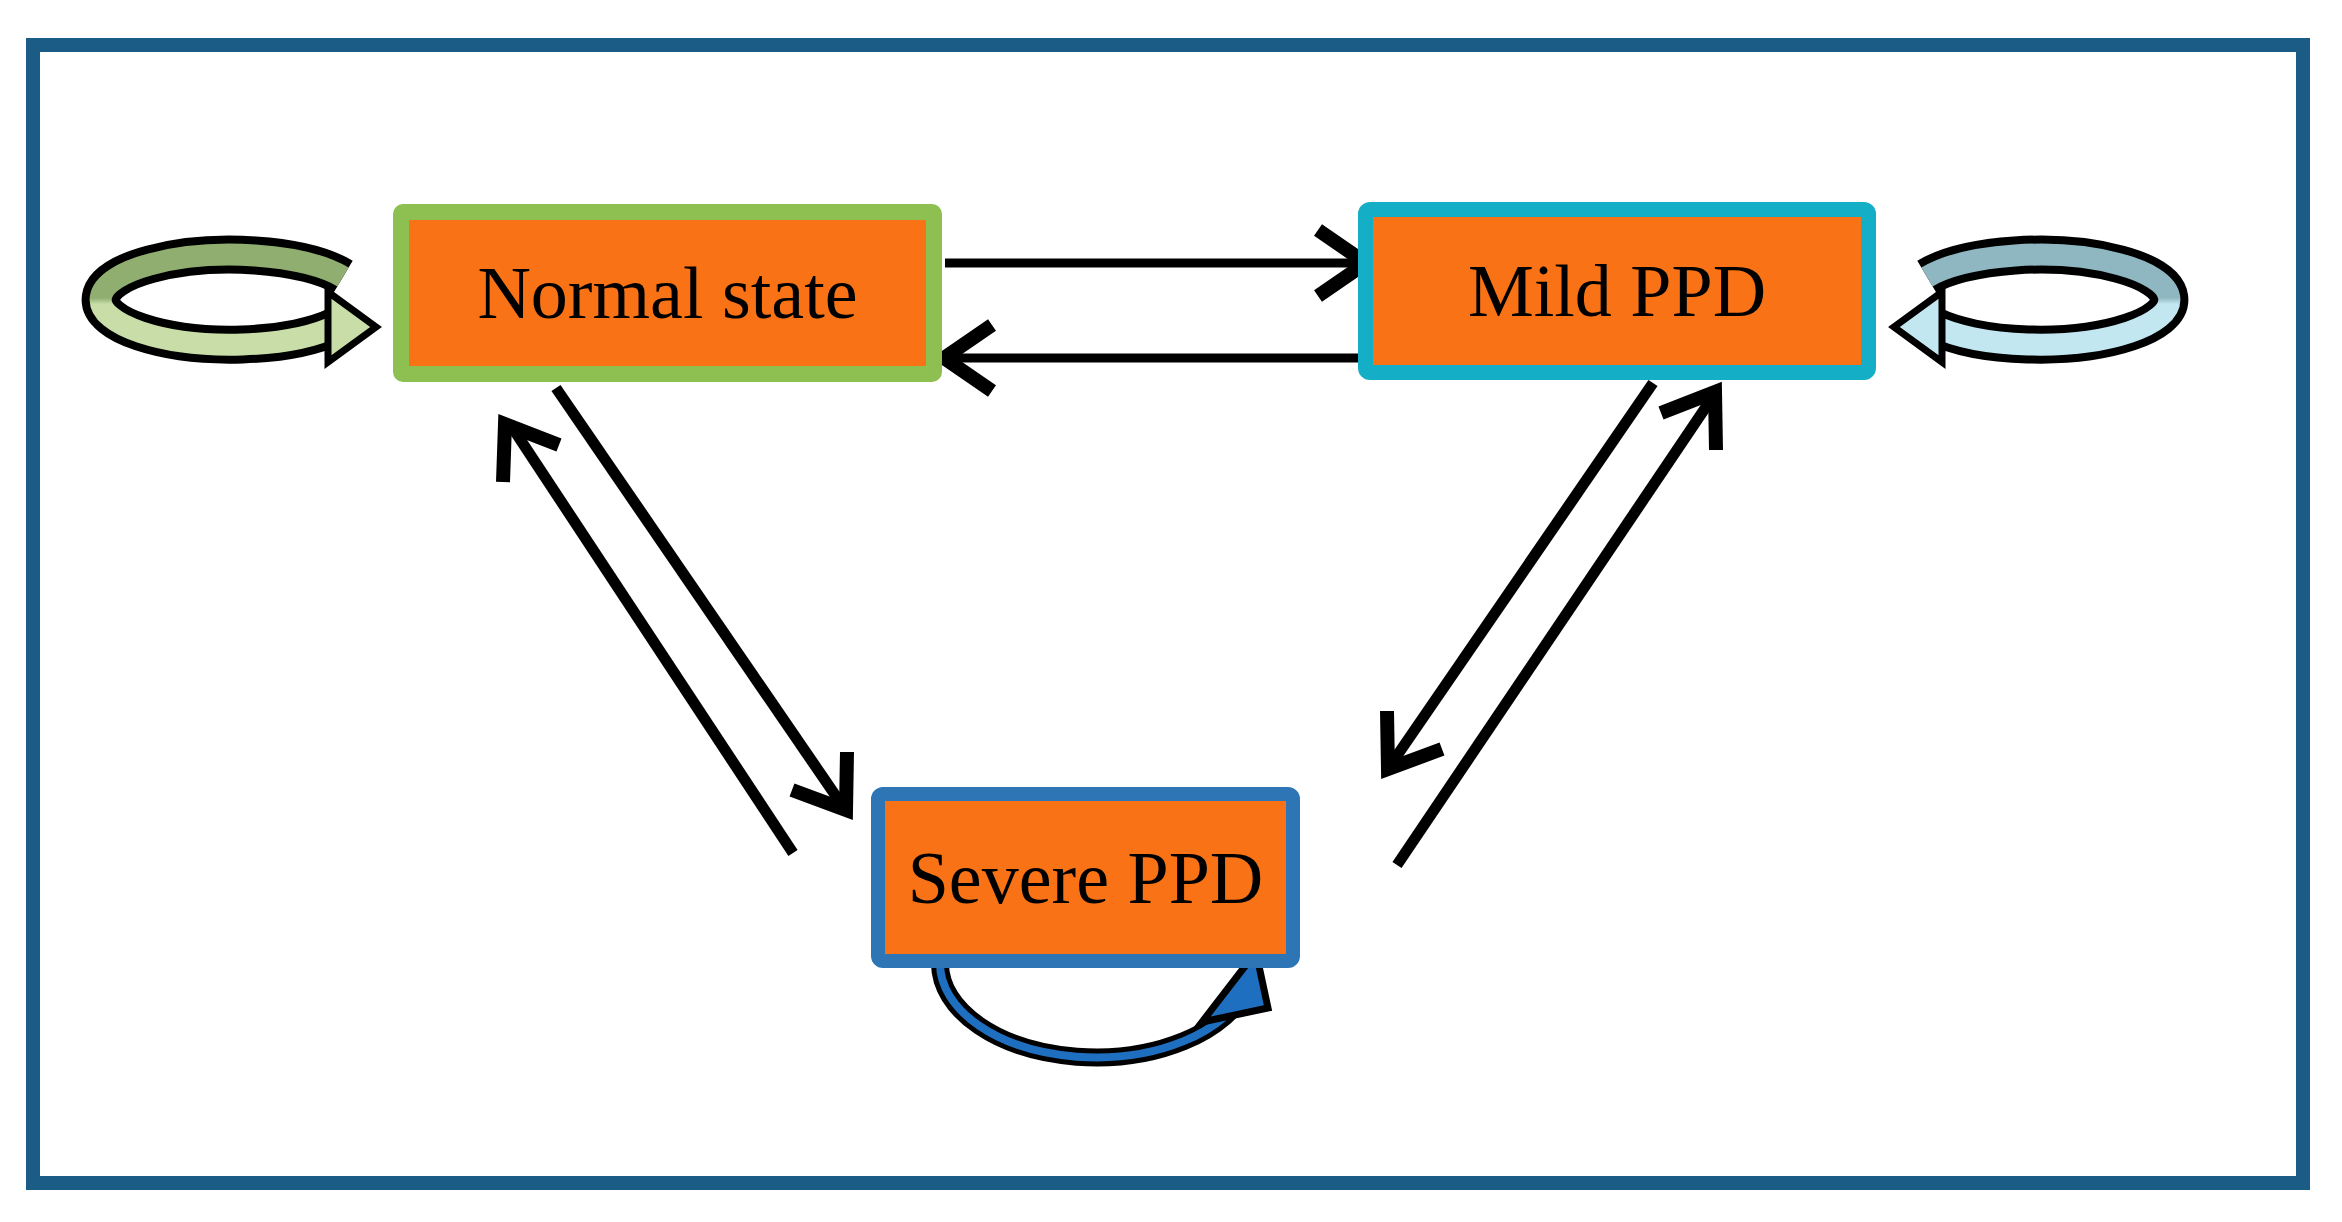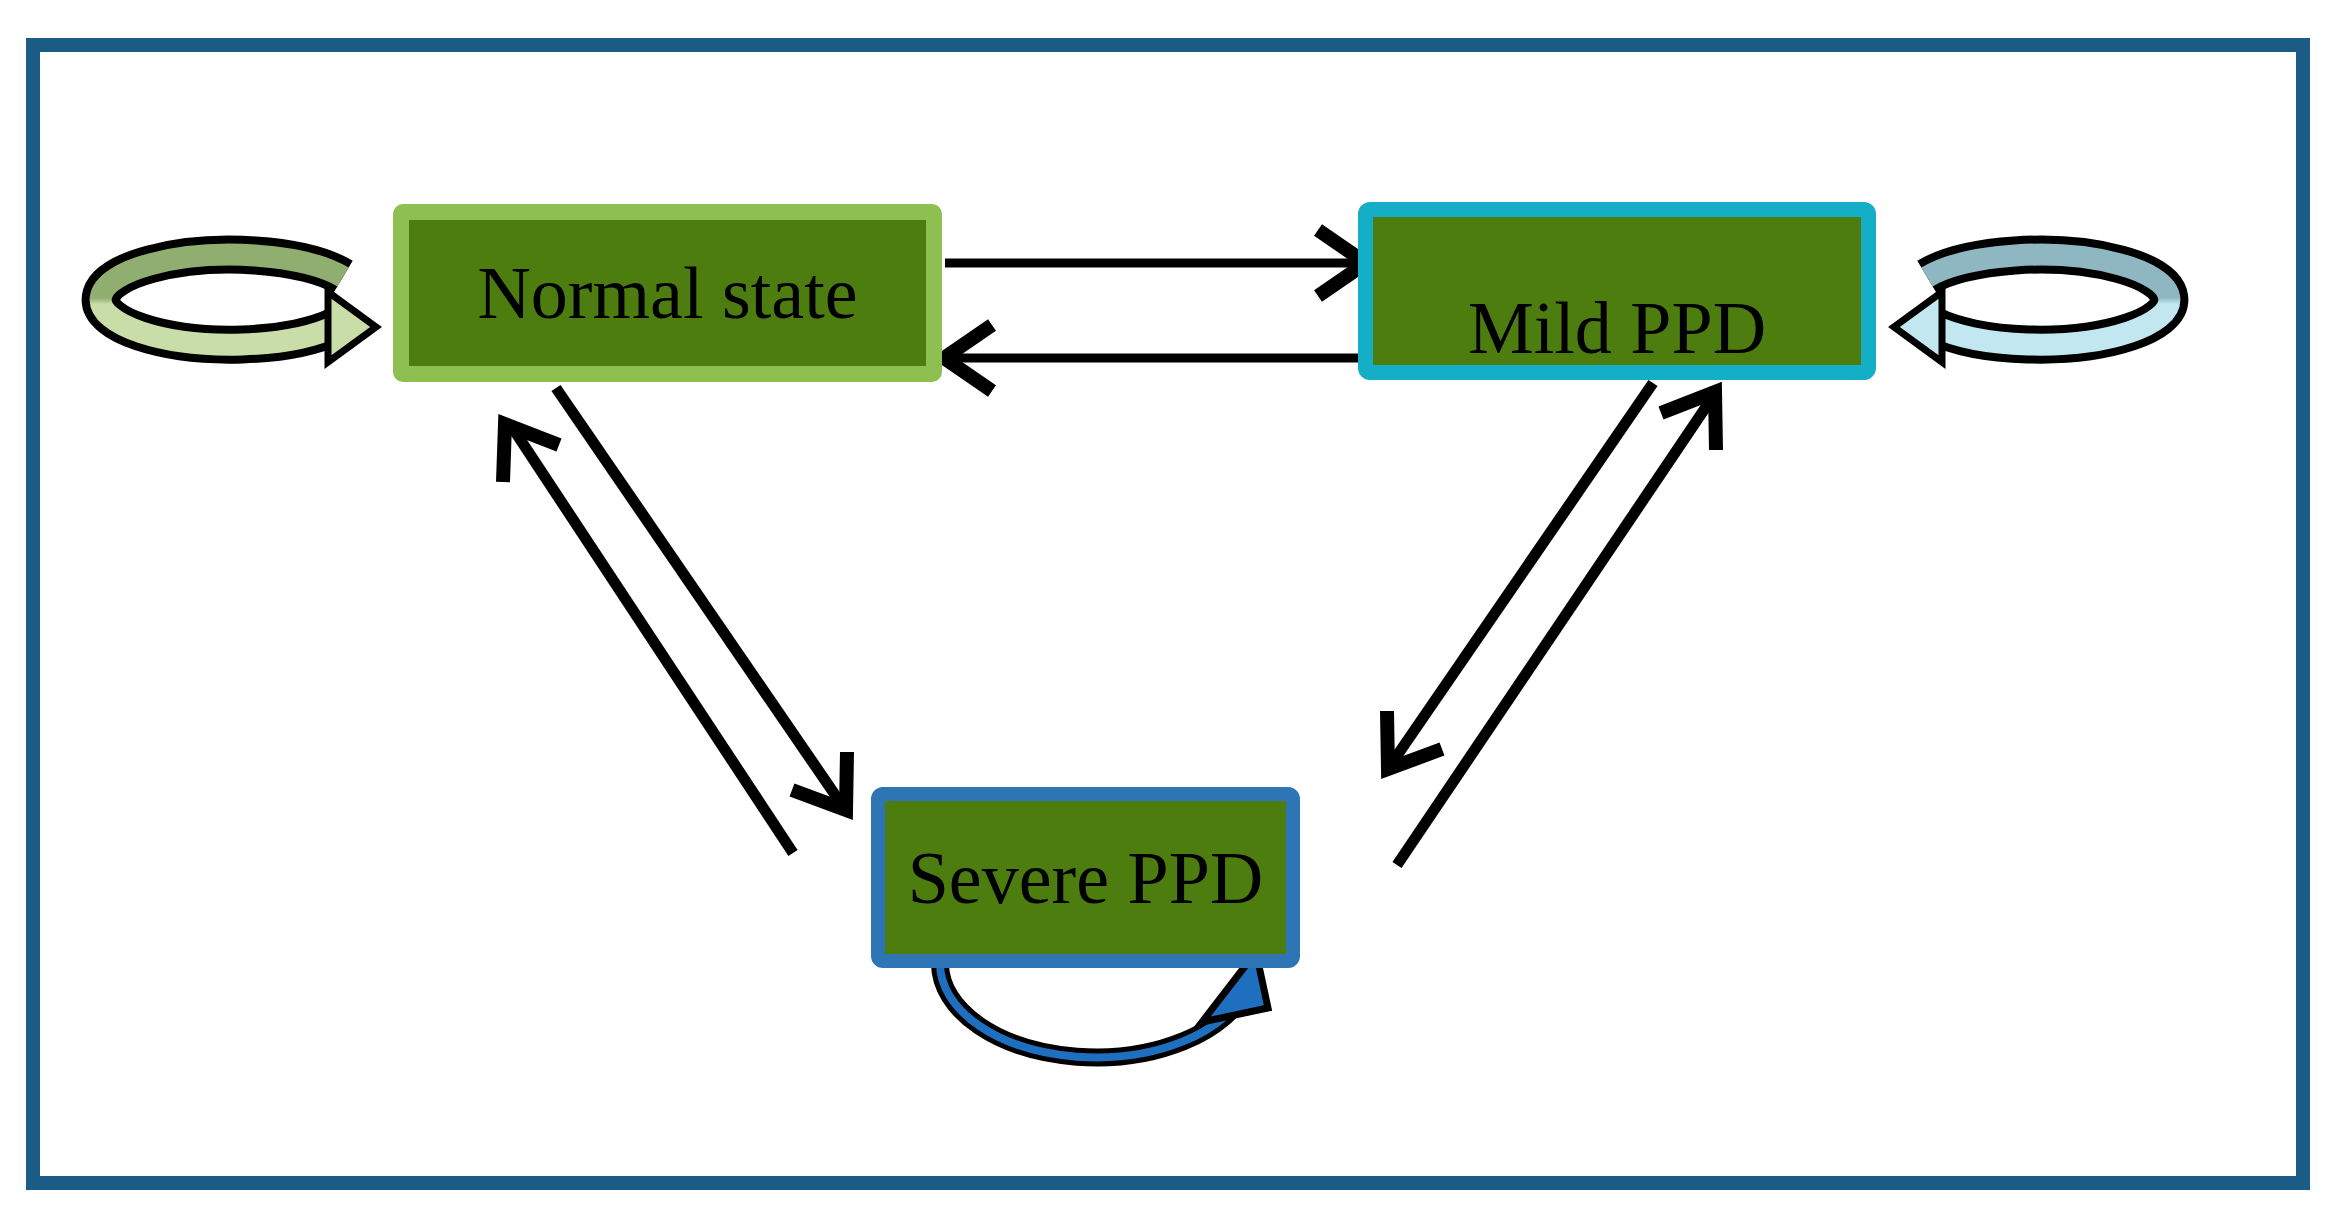--- a/index.html
+++ b/index.html
@@ -20,41 +20,40 @@
     background: transparent;
   }
   .arrows-layer {
     position: absolute;
     left: 0; top: 0;
     width: 2342px; height: 1222px;
   }
   .node {
     position: absolute;
     box-sizing: border-box;
-    background: #4d7c0f;
+    background: #f97316;
     display: flex;
     align-items: center;
     justify-content: center;
     font-size: 74px;
     color: #000000;
     line-height: 1;
     white-space: nowrap;
   }
   .node-normal {
     left: 393px; top: 204px;
     width: 549px; height: 178px;
     border: 16px solid #8DC050;
     border-radius: 10px;
   }
   .node-mild {
     left: 1358px; top: 202px;
     width: 518px; height: 178px;
     border: 15px solid #14AEC6;
     border-radius: 12px;
-    align-items: flex-end;
   }
   .node-severe {
     left: 871px; top: 787px;
     width: 429px; height: 181px;
     border: 14px solid #2E75B6;
     border-radius: 12px;
   }
 </style>
 </head>
 <body>

